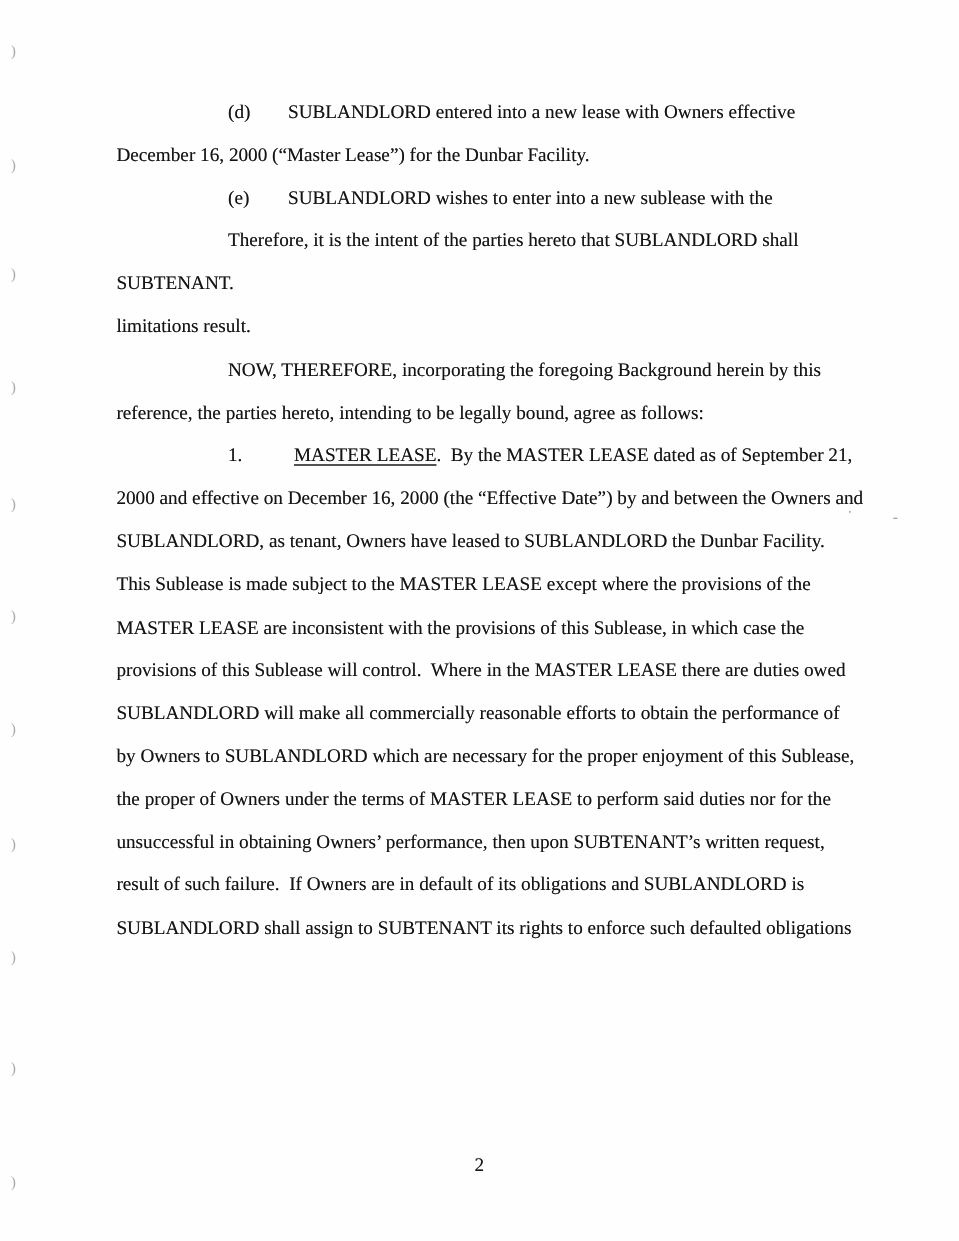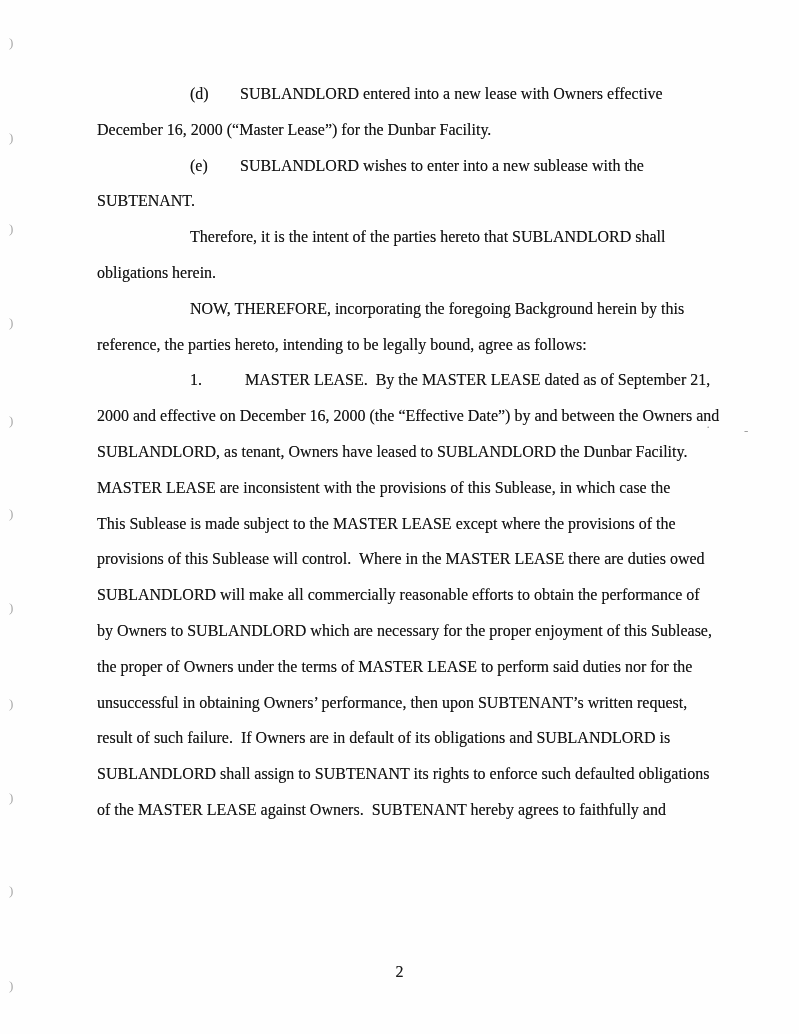--- a/index.html
+++ b/index.html
@@ -33,20 +33,21 @@
     color: #141414;
     text-shadow: 0 0 0.4px rgba(0,0,0,0.5);
   }
   .line.indent, .line.hang {
     padding-left: 93px;
   }
   .label {
     display: inline-block;
   }
   .underline {
+    text-decoration: underline;
     text-decoration-thickness: 1.4px;
     text-underline-offset: 3px;
   }
   .mark {
     position: absolute;
     left: 9px;
     transform: translateY(-50%);
     color: #aaaaaa;
     font-size: 13px;
     line-height: 1;
@@ -84,35 +85,34 @@
       <span class="mark" style="top: 607px;">)</span>
       <span class="mark" style="top: 703px;">)</span>
       <span class="mark" style="top: 797px;">)</span>
       <span class="mark" style="top: 890px;">)</span>
       <span class="mark" style="top: 985px;">)</span>
     </div>
   <div class="content">
       <div class="line hang"><span class="label" style="width: 50px;">(d)</span><span>SUBLANDLORD entered into a new lease with Owners effective</span></div>
       <div class="line"><span>December 16, 2000 (“Master Lease”) for the Dunbar Facility.</span></div>
       <div class="line hang"><span class="label" style="width: 50px;">(e)</span><span>SUBLANDLORD wishes to enter into a new sublease with the</span></div>
+      <div class="line indent"><span>Therefore, it is the intent of the parties hereto that SUBLANDLORD shall</span></div>
       <div class="line"><span>SUBTENANT.</span></div>
-      <div class="line indent"><span>Therefore, it is the intent of the parties hereto that SUBLANDLORD shall</span></div>
-      <div class="line"><span>obligations herein.</span></div>
+      <div class="line"><span>limitations result.</span></div>
       <div class="line indent"><span>NOW, THEREFORE, incorporating the foregoing Background herein by this</span></div>
       <div class="line"><span>reference, the parties hereto, intending to be legally bound, agree as follows:</span></div>
       <div class="line hang"><span class="label" style="width: 55px;">1.</span><span class="underline">MASTER LEASE</span><span>.&nbsp; By the MASTER LEASE dated as of September 21,</span></div>
       <div class="line"><span>2000 and effective on December 16, 2000 (the “Effective Date”) by and between the Owners and</span></div>
       <div class="line"><span>SUBLANDLORD, as tenant, Owners have leased to SUBLANDLORD the Dunbar Facility.</span></div>
+      <div class="line"><span>This Sublease is made subject to the MASTER LEASE except where the provisions of the</span></div>
       <div class="line"><span>MASTER LEASE are inconsistent with the provisions of this Sublease, in which case the</span></div>
-      <div class="line"><span>This Sublease is made subject to the MASTER LEASE except where the provisions of the</span></div>
       <div class="line"><span>provisions of this Sublease will control.&nbsp; Where in the MASTER LEASE there are duties owed</span></div>
       <div class="line"><span>SUBLANDLORD will make all commercially reasonable efforts to obtain the performance of</span></div>
       <div class="line"><span>by Owners to SUBLANDLORD which are necessary for the proper enjoyment of this Sublease,</span></div>
       <div class="line"><span>the proper of Owners under the terms of MASTER LEASE to perform said duties nor for the</span></div>
       <div class="line"><span>unsuccessful in obtaining Owners’ performance, then upon SUBTENANT’s written request,</span></div>
       <div class="line"><span>result of such failure.&nbsp; If Owners are in default of its obligations and SUBLANDLORD is</span></div>
       <div class="line"><span>SUBLANDLORD shall assign to SUBTENANT its rights to enforce such defaulted obligations</span></div>
-      <div class="line"><span>of the MASTER LEASE against Owners.&nbsp; SUBTENANT hereby agrees to faithfully and</span></div>
     </div>
   <span class="artifact dot">·</span>
   <span class="artifact dash">-</span>
   <div class="page-number">2</div>
 </div>
 
 </body></html>

